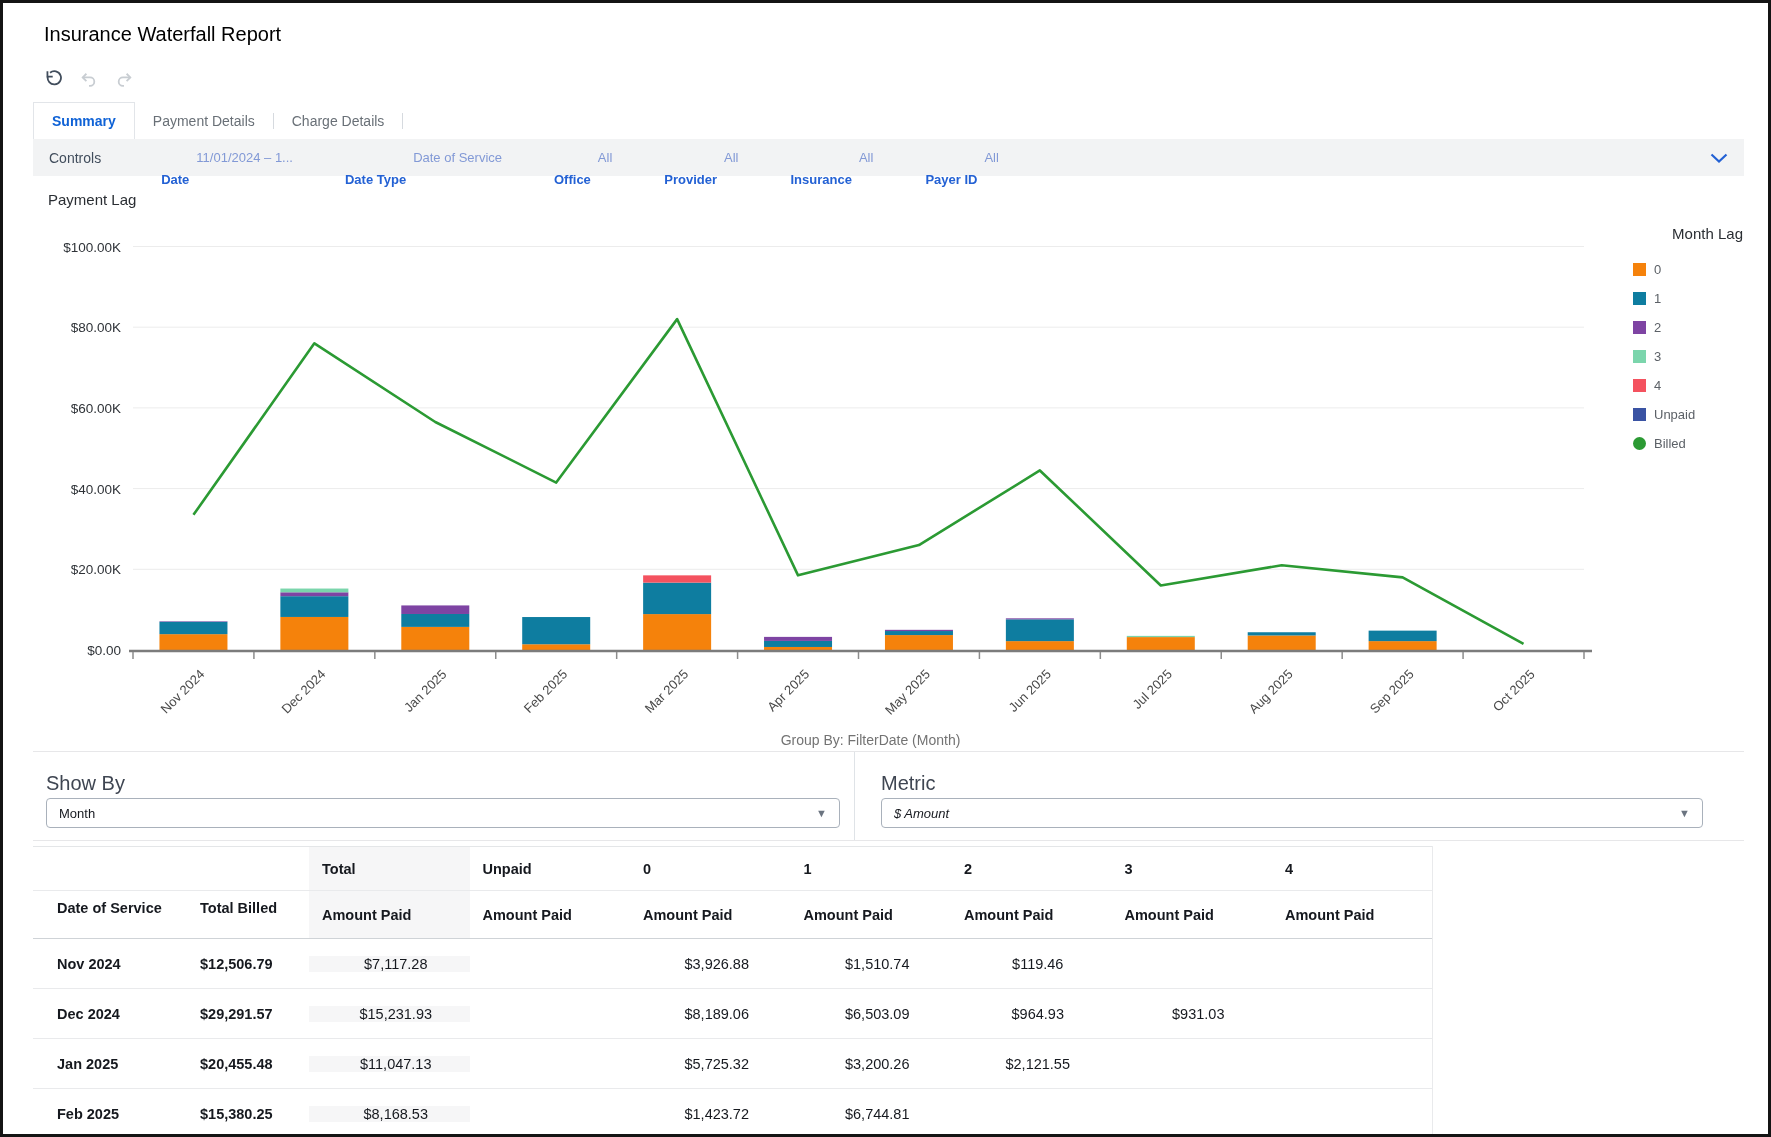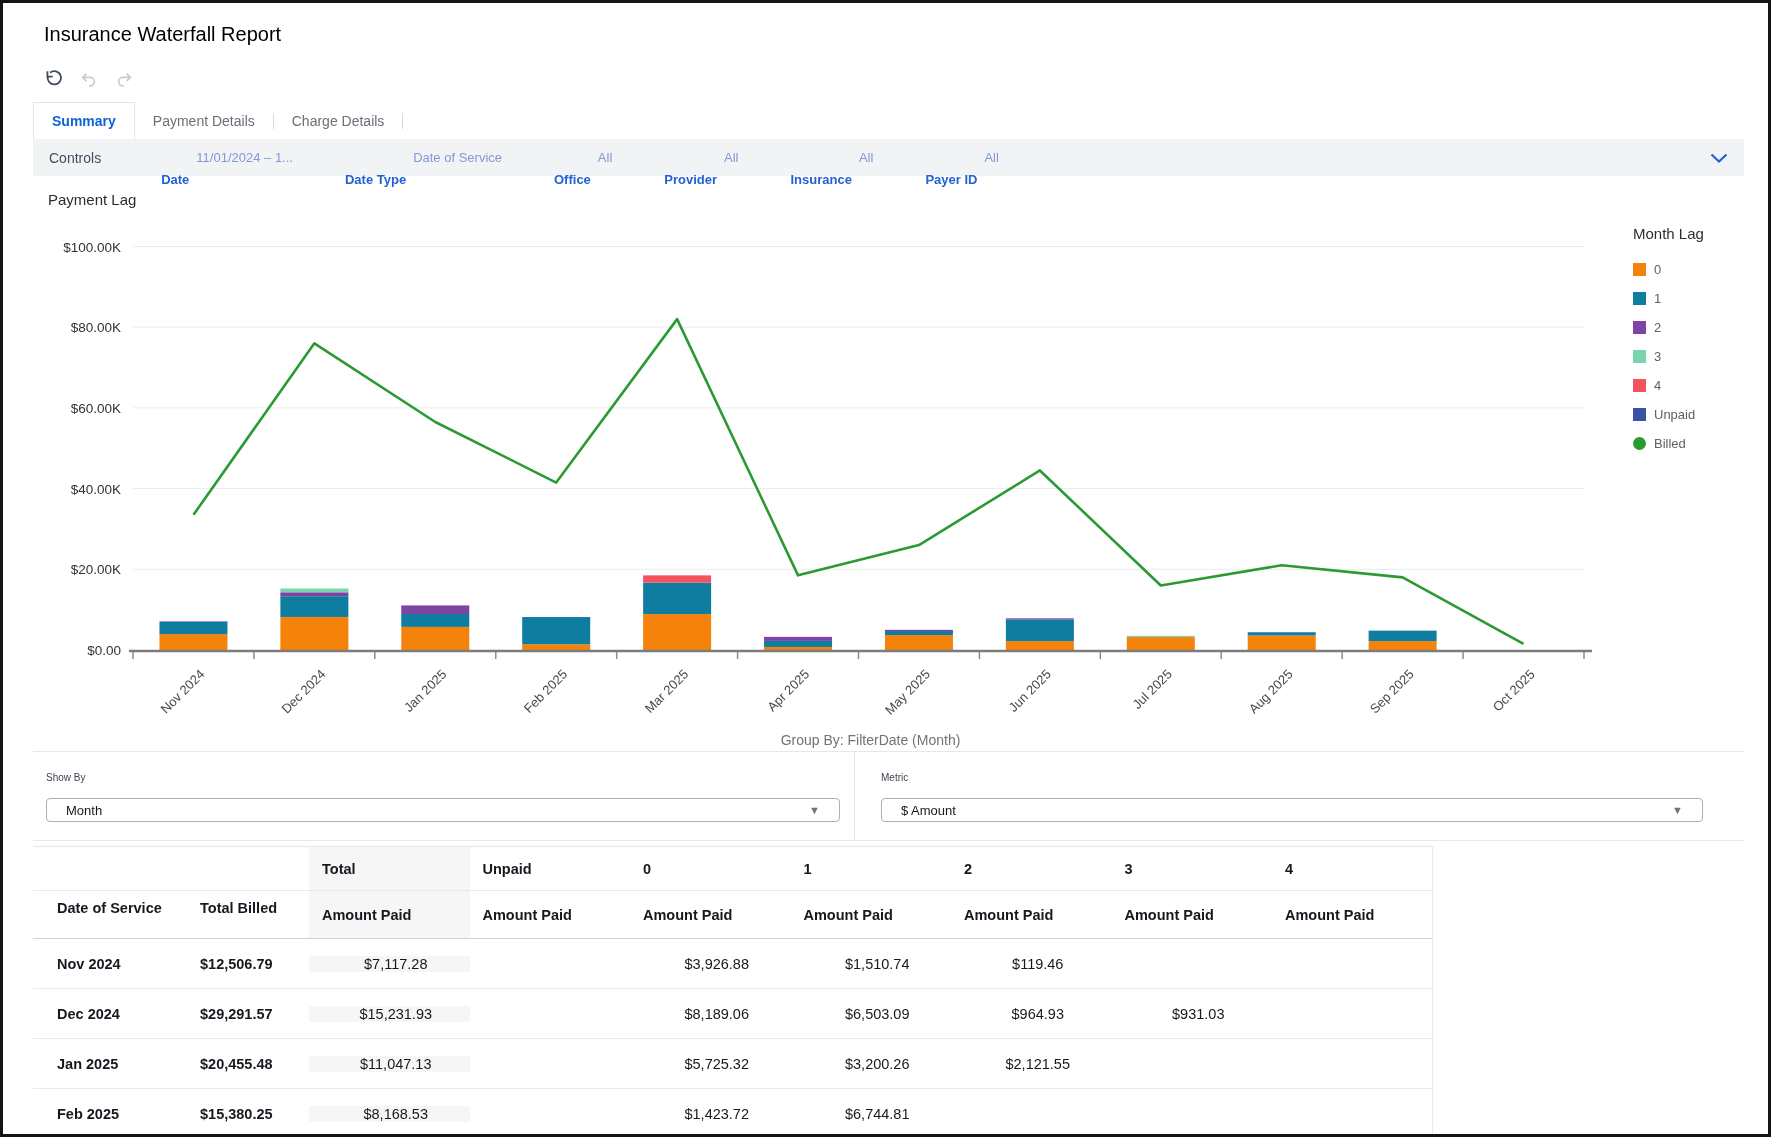--- a/index.html
+++ b/index.html
@@ -27,37 +27,37 @@
   .chips { display:flex; gap:52px; align-items:center; flex:1; }
   .chip { display:flex; gap:7px; align-items:center; cursor:pointer; white-space:nowrap; }
   .chip .n { color:#2361d4; font-weight:bold;margin-top:44px; }
   .chip .v { color:#8299d6; }
   .controls-chevron { margin-left:auto; cursor:pointer; display:flex; align-items:center; }
   
   .chart-section { position:absolute; left:30px; top:176px; width:1711px; height:573px; border-bottom:1px solid #e7e7e9; }
   .chart-title { position:absolute; left:15px; top:12px; font-size:15px; color:#2a2e33; }
   .chart-svg { position:absolute; left:0; top:28px; }
   .chart-caption { position:absolute; left:110px; top:553px; width:1455px; text-align:center; font-size:14px; color:#737373; }
-  .legend { position:absolute; left:1600px; top:46px; width:110px; }
+  .legend { position:absolute; left:1600px; top:46px; width:110px;text-align:right; }
   .legend-title { font-size:15px; color:#2a2e33; margin-bottom:20px; }
   .legend-item { display:flex; align-items:center; gap:8px; margin-bottom:14px; cursor:pointer; }
   .legend-swatch { width:13px; height:13px; flex:0 0 13px; }
   .legend-swatch.round { border-radius:50%; }
   .legend-label { font-size:13px; color:#5c6167; }
   
   .filters-row { position:absolute; left:30px; top:749px; width:1711px; height:89px; border-bottom:1px solid #e7e7e9; display:flex; }
   .fpanel { position:relative; height:100%; }
   .fpanel.left { width:822px; border-right:1px solid #dfe3e7; }
   .fpanel.right { flex:1; }
-  .fp-label { position:absolute; left:13px; top:20px; font-size:10px; color:#3f4652; }
+  .fp-label { position:absolute; left:13px; top:20px; font-size:20px; color:#3f4652; }
   .fpanel.right .fp-label { left:26px; }
-  .dropdown { position:absolute; top:46px; height:24px; background:#fff; border:1px solid #a9b1bb; border-radius:4px;
-              display:flex; align-items:center; padding:0 19px; font-size:13px; color:#16191f; cursor:pointer; }
+  .dropdown { position:absolute; top:46px; height:30px; background:#fff; border:1px solid #a9b1bb; border-radius:4px;
+              display:flex; align-items:center; padding:0 12px; font-size:13px; color:#16191f; cursor:pointer; }
   .fpanel.left .dropdown { left:13px; width:794px; }
-  .fpanel.right .dropdown { left:26px; width:822px; }
+  .fpanel.right .dropdown { left:26px; width:822px;font-style:italic; }
   .dd-caret { margin-left:auto; color:#6b7480; font-size:11px; }
   
   .ptable { position:absolute; left:30px; top:843px; width:1400px; font-size:14.5px; }
   .trow { display:flex; align-items:center; }
   .tcell { padding-left:13px; overflow:hidden; white-space:nowrap; }
   .c0 { width:154px; padding-left:24px; }
   .c1 { width:122px; }
   .cp { width:160.5px;text-align:center; }
   .ghead { height:44px; border-top:1px solid #e4e6e8; font-weight:bold; }
   .shead { height:48px; font-weight:bold; border-top:1px solid #e9eaec; }

